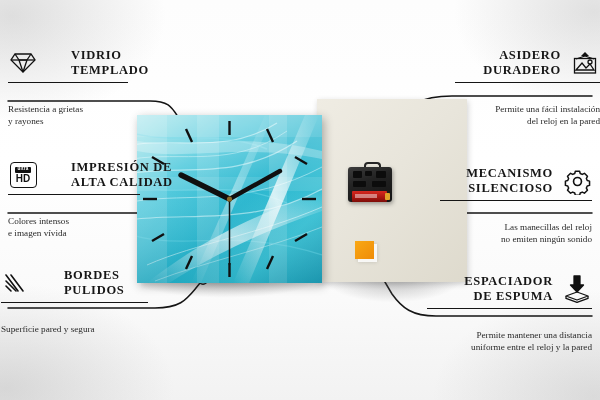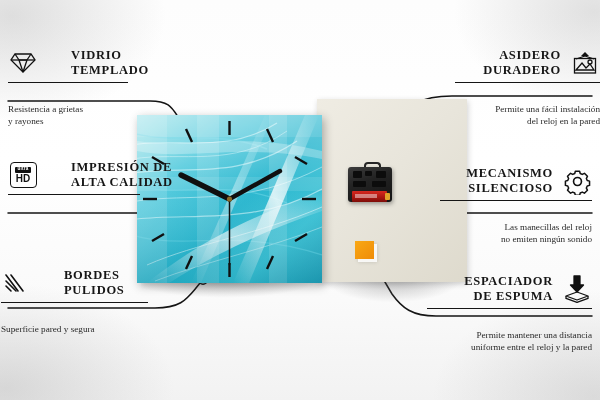--- a/index.html
+++ b/index.html
@@ -371,20 +371,22 @@
     <div class="row">
       <span class="ficon">
         <span class="hd-badge">
           <span class="hd-ultra">ultra</span>
           <span class="hd-main">HD</span>
         </span>
       </span>
       <span class="ftitle"><span>IMPRESIÓN DE</span><br><span>ALTA CALIDAD</span></span>
     </div>
     <div class="rule"></div>
+    <div class="fdesc">Colores intensos
+e imagen vívida</div>
   </div>
 
   <div class="feat left" style="left:1px; top:268px; width:147px;">
     <div class="row">
       <span class="ficon">
         <svg width="26" height="22" viewBox="0 0 26 22" fill="none" stroke="#111" stroke-width="1.6" stroke-linecap="round">
           <path d="M3,3 L15,19"></path>
           <path d="M3,9 L13,19"></path>
           <path d="M3,14 L8,19"></path>
           <path d="M8,3 L20,19"></path>

